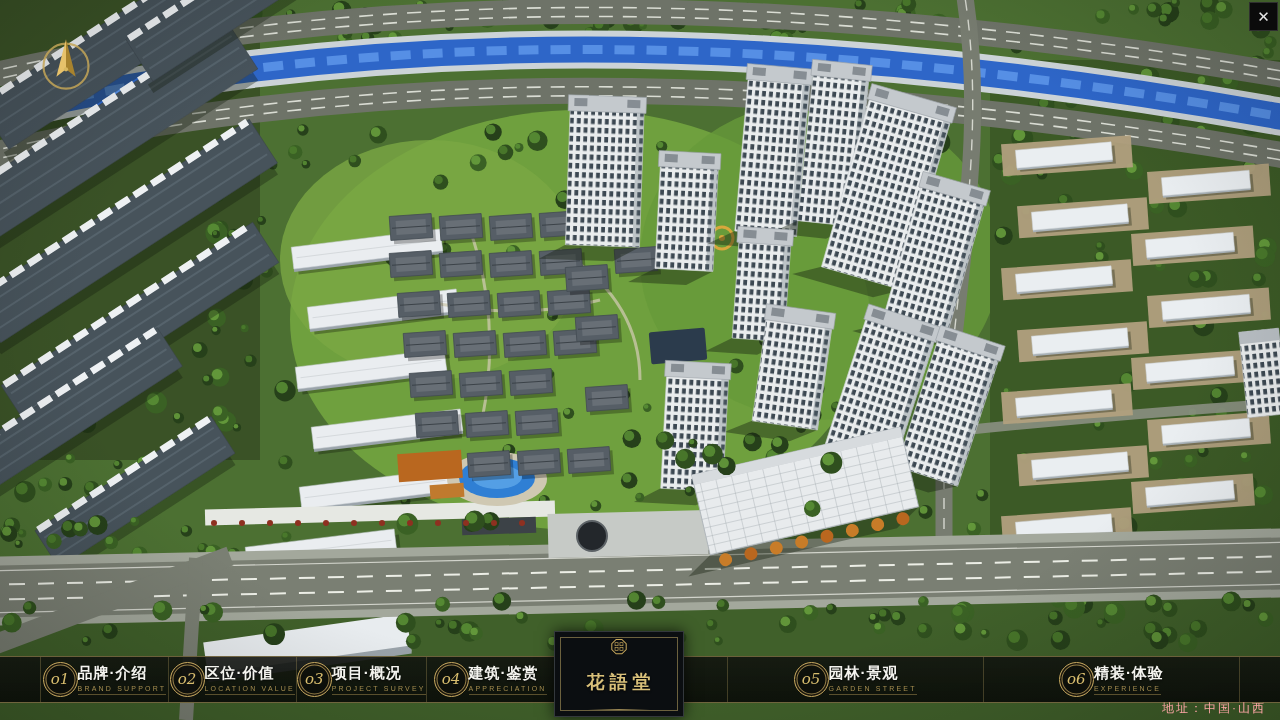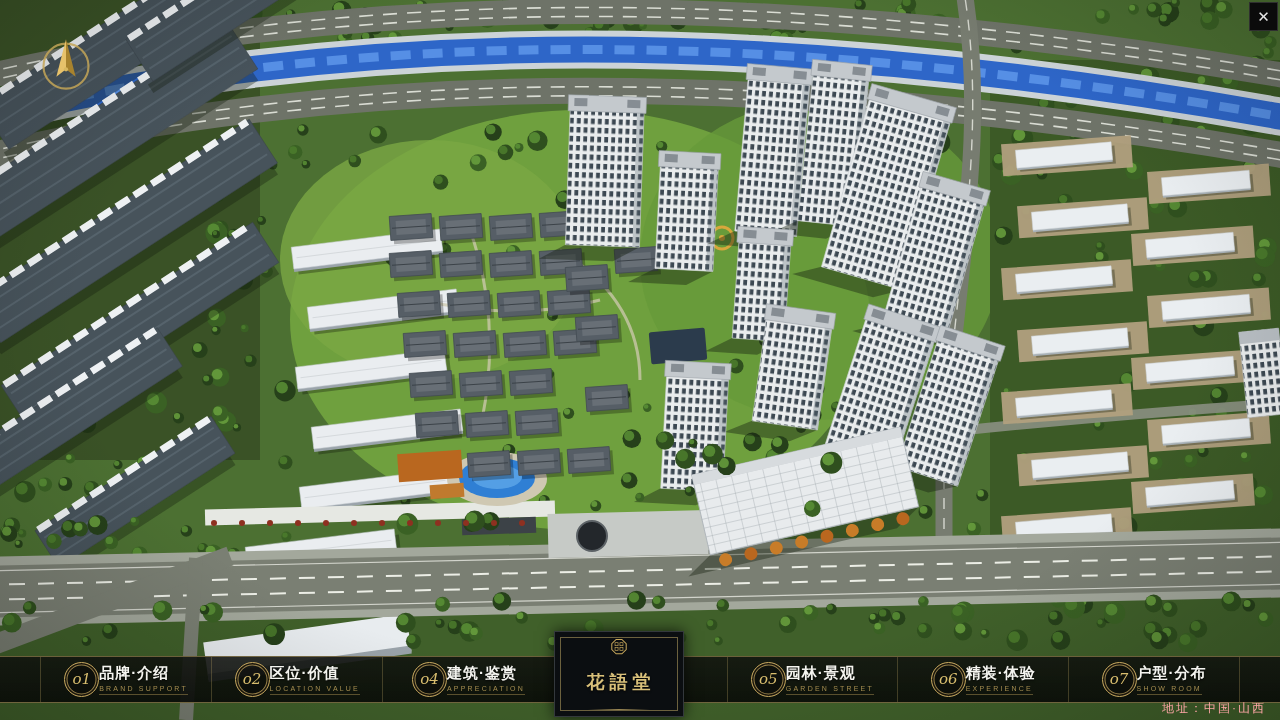--- a/index.html
+++ b/index.html
@@ -1344,20 +1344,29 @@
         <div class="badge">
             <span>o2</span>
           </div>
         <div class="txt">
           <span class="zh">区位·价值</span>
           <span class="en">LOCATION VALUE</span>
         </div>
       </div>
       <div class="cell">
         <div class="badge">
+            <span>o3</span>
+          </div>
+        <div class="txt">
+          <span class="zh">项目·概况</span>
+          <span class="en">PROJECT SURVEY</span>
+        </div>
+      </div>
+      <div class="cell">
+        <div class="badge">
             <span>o4</span>
           </div>
         <div class="txt">
           <span class="zh">建筑·鉴赏</span>
           <span class="en">APPRECIATION</span>
         </div>
       </div>
     </div>
 
     <div class="logo-panel">
@@ -1386,26 +1395,17 @@
       </div>
       <div class="cell">
         <div class="badge">
             <span>o6</span>
           </div>
         <div class="txt">
           <span class="zh">精装·体验</span>
           <span class="en">EXPERIENCE</span>
         </div>
       </div>
-      <div class="cell">
-        <div class="badge">
-            <span>o7</span>
-          </div>
-        <div class="txt">
-          <span class="zh">户型·分布</span>
-          <span class="en">SHOW ROOM</span>
-        </div>
-      </div>
     </div>
   </nav>
 
   <div class="address">地址：中国·山西</div>
 </div>
 
 </body></html>

